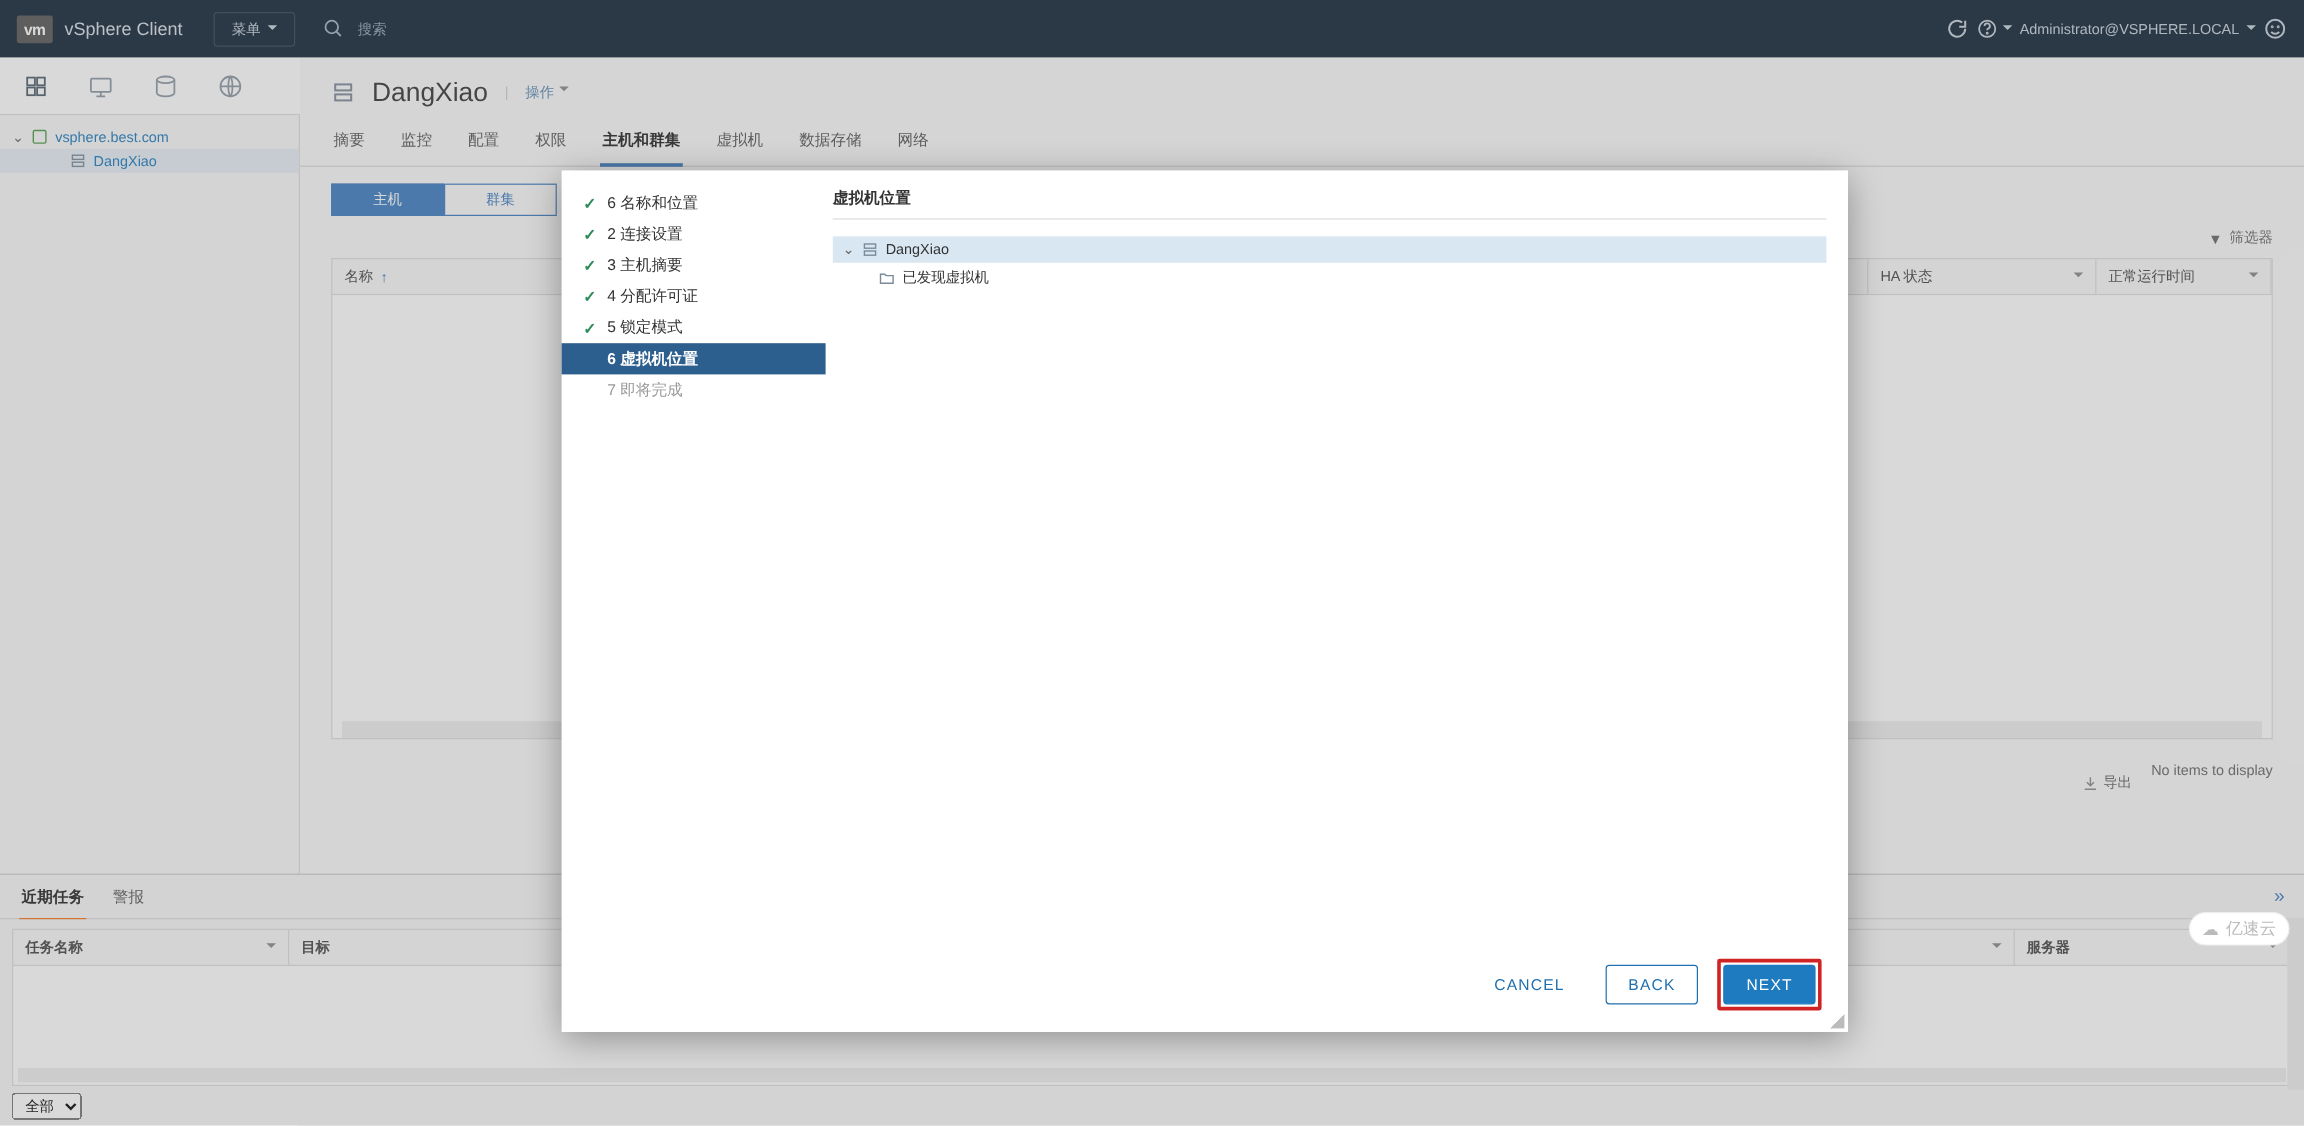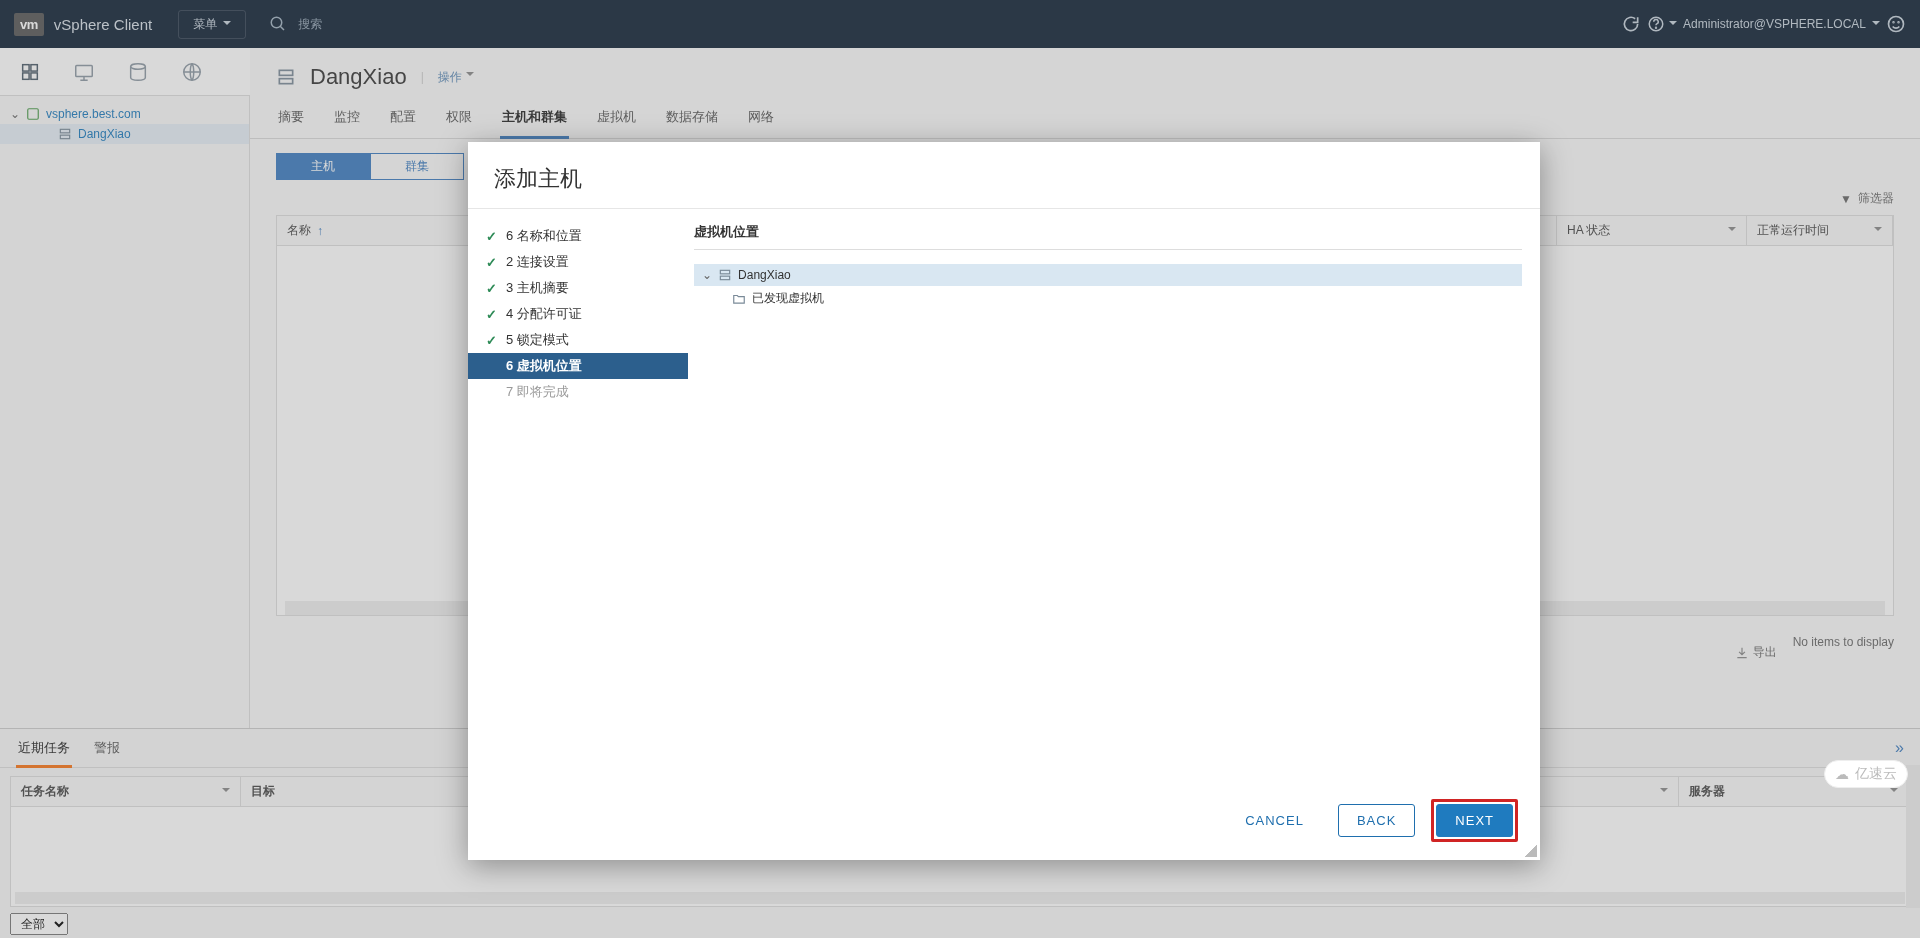--- a/index.html
+++ b/index.html
@@ -43,21 +43,21 @@
   .grid-head { display:flex; margin: 4px 26px 0; border:1px solid #ddd; background:#f8f8f8; }
   .gh { padding:6px 10px; border-right:1px solid #ddd; font-size:12px; color:#444; display:flex; align-items:center; gap:6px; }
   .grid-body { margin:0 26px; height: 370px; border:1px solid #ddd; border-top:none; background:#fff; position:relative; }
   .hscroll { position:absolute; bottom:0; left:8px; right:8px; height:14px; background:#eee; }
   .grid-footer { display:flex; justify-content:flex-end; gap:16px; padding:6px 26px; font-size:12px; color:#666; align-items:center; }
 
   
   .tasks { position:absolute; left:0; right:0; bottom:0; height:210px; background:#f7f7f7; border-top:1px solid #ccc; }
   .tasks-tabs { display:flex; gap:20px; padding:10px 16px 0; font-size:13px; color:#555; border-bottom:1px solid #ddd; }
   .tt { padding:0 2px 8px; }
-  .tt.active { color:#222; border-bottom:3px solid #f97316; margin-bottom:-1px; font-weight:400; }
+  .tt.active { color:#222; border-bottom:1px solid #f97316; margin-bottom:-1px; font-weight:700; }
   .tasks-head { display:flex; margin:8px 10px 0; background:#f8f8f8; border:1px solid #ddd; font-size:12px; color:#444; }
   .th { padding:6px 10px; border-right:1px solid #ddd; display:flex; align-items:center; gap:6px;font-weight:bold; }
   .th-chev { margin-left:auto; color:#888; }
   .tasks-body { margin:0 10px 6px; height:100px; border:1px solid #ddd; border-top:none; background:#fff; position:relative; }
   .select-strip { margin:0 10px; }
   .select-strip select { font-size:12px; padding:2px 6px; }
   .tasks-scroll { position:absolute; right:0; top:36px; bottom:30px; width:14px; background:#eee; }
 
   
   .dialog { position:absolute; z-index:100; left:468px; top:142px; width:1072px; height:718px; background:#fff; box-shadow:0 6px 28px rgba(0,0,0,0.35); display:flex; flex-direction:column; }
@@ -275,21 +275,20 @@
     <select>
       <option>全部</option>
     </select>
   </div>
   <div class="tasks-scroll"></div>
 </div>
 
 <div class="dim"></div>
 
 <div class="dialog">
-  <div class="dlg-title">添加主机</div>
   <div class="dlg-body">
     <div class="steps">
       <div class="step">
           <span class="chk">✓</span>
           <span>6 名称和位置</span>
         </div>
       <div class="step">
           <span class="chk">✓</span>
           <span>2 连接设置</span>
         </div>

